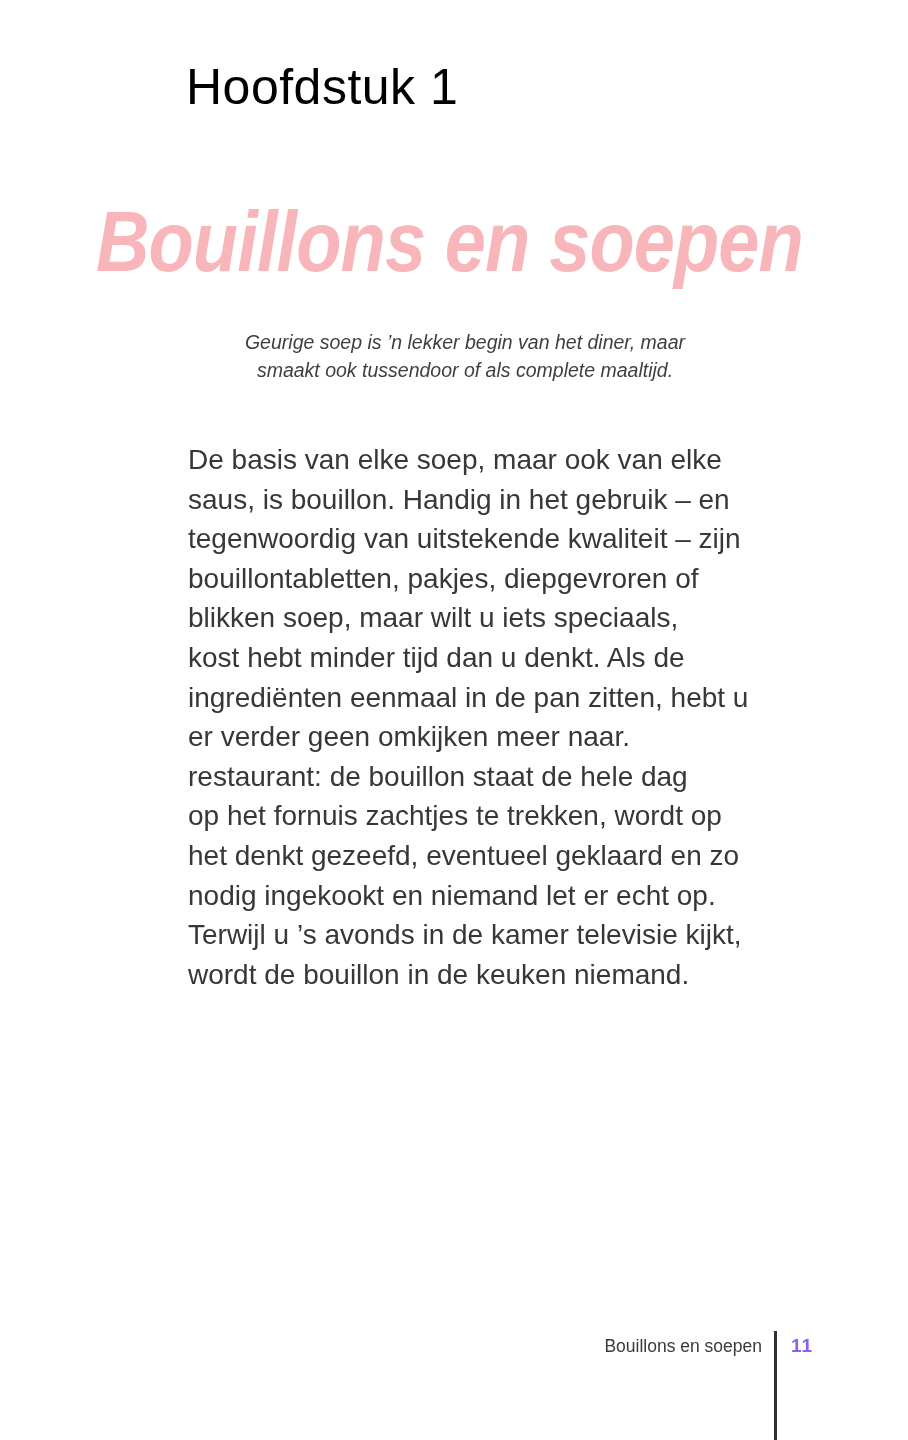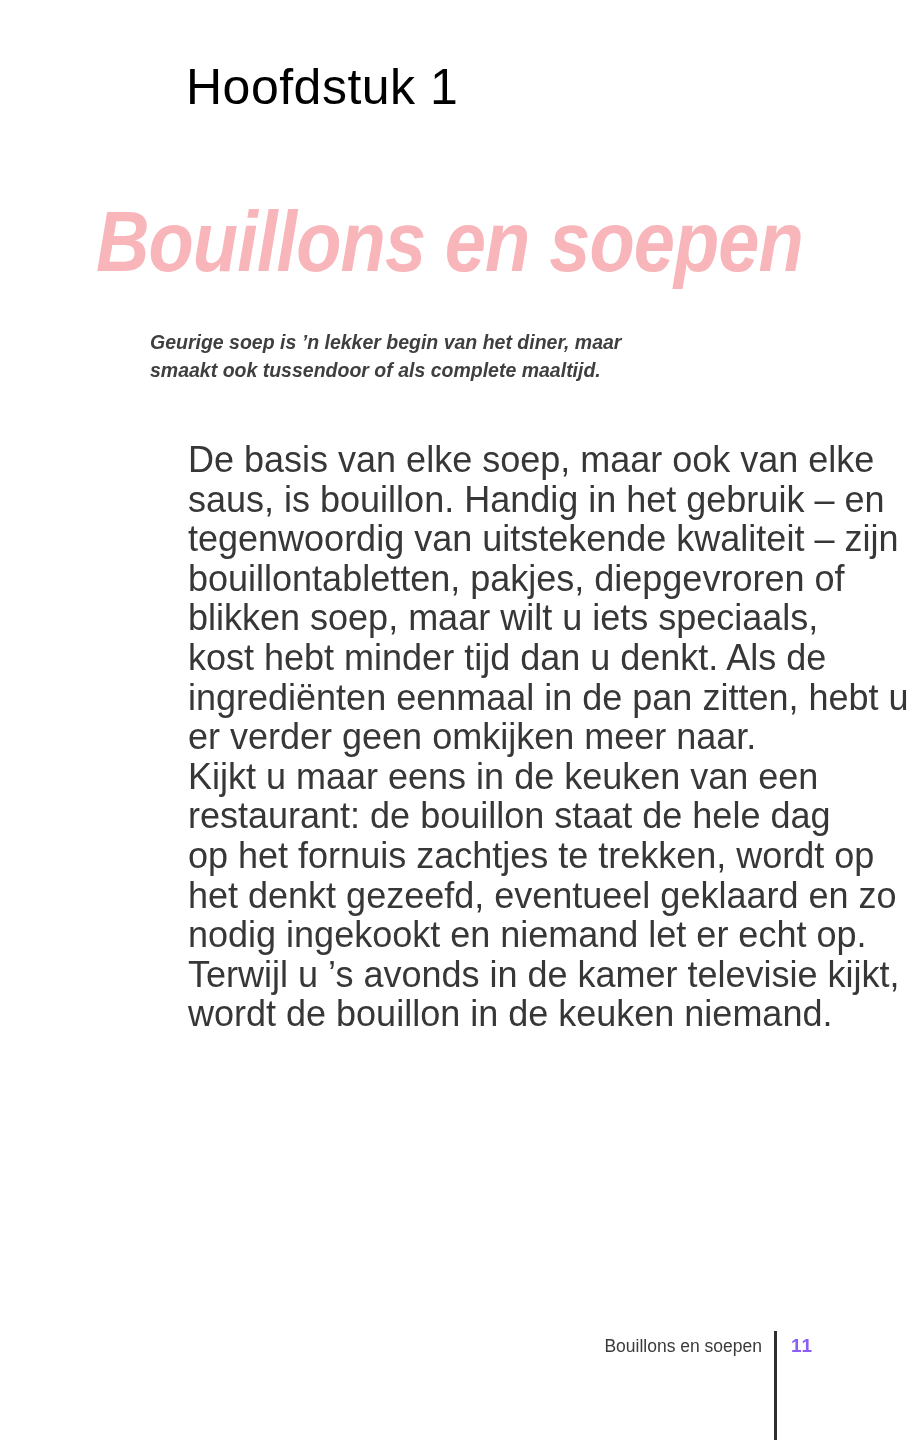--- a/index.html
+++ b/index.html
@@ -37,33 +37,32 @@
     white-space: nowrap;
     transform: scaleX(0.86);
     transform-origin: left top;
     letter-spacing: -1px;
   }
   .intro {
     position: absolute;
     left: 150px;
     top: 329px;
     width: 630px;
-    text-align: left;
+    text-align: center;
     font-style: italic;
     font-size: 19.5px;
     line-height: 27.5px;
     color: #3f3f3f;
-    font-weight: bold;
   }
   .body-text {
     position: absolute;
     left: 188px;
     top: 440px;
     width: 580px;
-    font-size: 36px;
+    font-size: 28px;
     line-height: 39.6px;
     color: #373737;
   }
   .body-text .line {
     white-space: nowrap;
   }
   .footer-section {
     position: absolute;
     right: 146px;
     top: 1336px;
@@ -106,21 +105,20 @@
 
   <div class="body-text">
     <div class="line">De basis van elke soep, maar ook van elke</div>
     <div class="line">saus, is bouillon. Handig in het gebruik – en</div>
     <div class="line">tegenwoordig van uitstekende kwaliteit – zijn</div>
     <div class="line">bouillontabletten, pakjes, diepgevroren of</div>
     <div class="line">blikken soep, maar wilt u iets speciaals,</div>
     <div class="line">kost hebt minder tijd dan u denkt. Als de</div>
     <div class="line">ingrediënten eenmaal in de pan zitten, hebt u</div>
     <div class="line">er verder geen omkijken meer naar.</div>
-    <div class="line">Kijkt u maar eens in de keuken van een</div>
     <div class="line">restaurant: de bouillon staat de hele dag</div>
     <div class="line">op het fornuis zachtjes te trekken, wordt op</div>
     <div class="line">het denkt gezeefd, eventueel geklaard en zo</div>
     <div class="line">nodig ingekookt en niemand let er echt op.</div>
     <div class="line">Terwijl u ’s avonds in de kamer televisie kijkt,</div>
     <div class="line">wordt de bouillon in de keuken niemand.</div>
   </div>
 
   <div class="footer-section">Bouillons en soepen</div>
 

